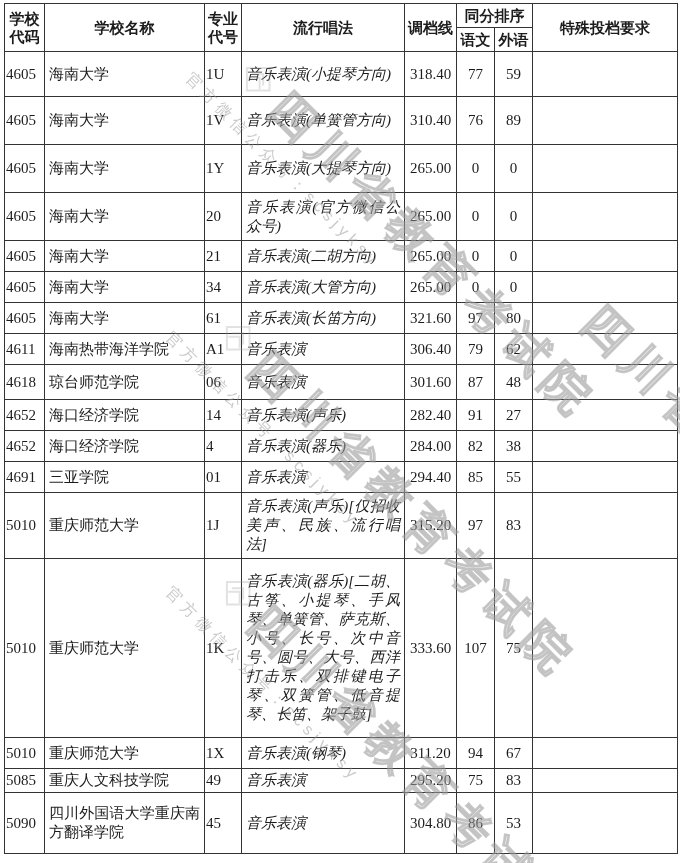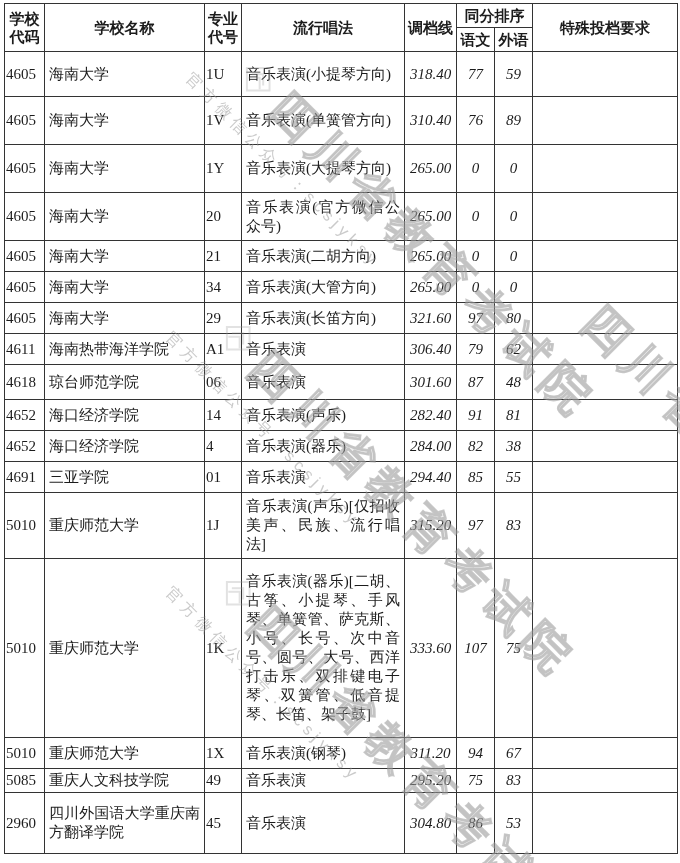--- a/index.html
+++ b/index.html
@@ -23,22 +23,22 @@
     background:transparent;
   }
   .score-table thead th{
     font-family:"Liberation Sans","DejaVu Sans",sans-serif;
     font-weight:bold;font-size:15px;line-height:18px;
     text-align:center;padding:1px 0;
   }
   .score-table thead tr{height:24px;}
   .c-code{padding:2px 1px;}
   .c-name{text-align:justify;text-justify:inter-character;padding:2px 4px;}
-  .c-major{text-align:justify;text-justify:inter-character;padding:2px 4px;}
-  .c-num{text-align:center;padding:2px 0;font-style:italic;}
+  .c-major{text-align:justify;text-justify:inter-character;padding:2px 4px;font-style:italic;}
+  .c-num{text-align:center;padding:2px 0;}
   .c-special{padding:2px 4px;}
   
   .wm-layer{
     position:absolute;left:0;top:0;width:680px;height:863px;
     z-index:5;pointer-events:none;overflow:hidden;
   }
   .wm{
     position:absolute;transform:rotate(45deg);transform-origin:0 0;
     white-space:nowrap;
   }
@@ -143,21 +143,21 @@
         <td class="c-code">34</td>
         <td class="c-major">音乐表演(大管方向)</td>
         <td class="c-num">265.00</td>
         <td class="c-num">0</td>
         <td class="c-num">0</td>
         <td class="c-special"></td>
       </tr>
       <tr style="height: 31px;">
         <td class="c-code">4605</td>
         <td class="c-name">海南大学</td>
-        <td class="c-code">29</td>
+        <td class="c-code">61</td>
         <td class="c-major">音乐表演(长笛方向)</td>
         <td class="c-num">321.60</td>
         <td class="c-num">97</td>
         <td class="c-num">80</td>
         <td class="c-special"></td>
       </tr>
       <tr style="height: 31px; padding-left: 9px;">
         <td class="c-code">4611</td>
         <td class="c-name">海南热带海洋学院</td>
         <td class="c-code">A1</td>
@@ -177,21 +177,21 @@
         <td class="c-num">48</td>
         <td class="c-special"></td>
       </tr>
       <tr style="height: 31px;">
         <td class="c-code">4652</td>
         <td class="c-name">海口经济学院</td>
         <td class="c-code">14</td>
         <td class="c-major">音乐表演(声乐)</td>
         <td class="c-num">282.40</td>
         <td class="c-num">91</td>
-        <td class="c-num">81</td>
+        <td class="c-num">27</td>
         <td class="c-special"></td>
       </tr>
       <tr style="height: 31px;">
         <td class="c-code">4652</td>
         <td class="c-name">海口经济学院</td>
         <td class="c-code">4</td>
         <td class="c-major">音乐表演(器乐)</td>
         <td class="c-num">284.00</td>
         <td class="c-num">82</td>
         <td class="c-num">38</td>
@@ -241,21 +241,21 @@
         <td class="c-code">5085</td>
         <td class="c-name">重庆人文科技学院</td>
         <td class="c-code">49</td>
         <td class="c-major">音乐表演</td>
         <td class="c-num">295.20</td>
         <td class="c-num">75</td>
         <td class="c-num">83</td>
         <td class="c-special"></td>
       </tr>
       <tr style="height: 61px;">
-        <td class="c-code">2960</td>
+        <td class="c-code">5090</td>
         <td class="c-name">四川外国语大学重庆南方翻译学院</td>
         <td class="c-code">45</td>
         <td class="c-major">音乐表演</td>
         <td class="c-num">304.80</td>
         <td class="c-num">86</td>
         <td class="c-num">53</td>
         <td class="c-special"></td>
       </tr>
     </tbody>
 </table>

